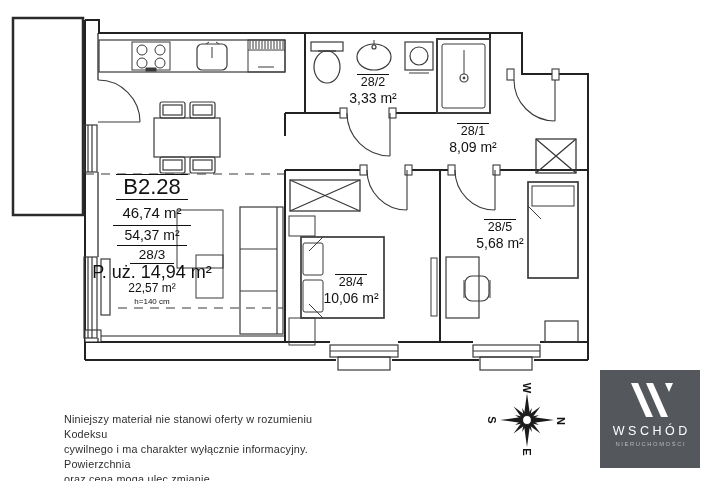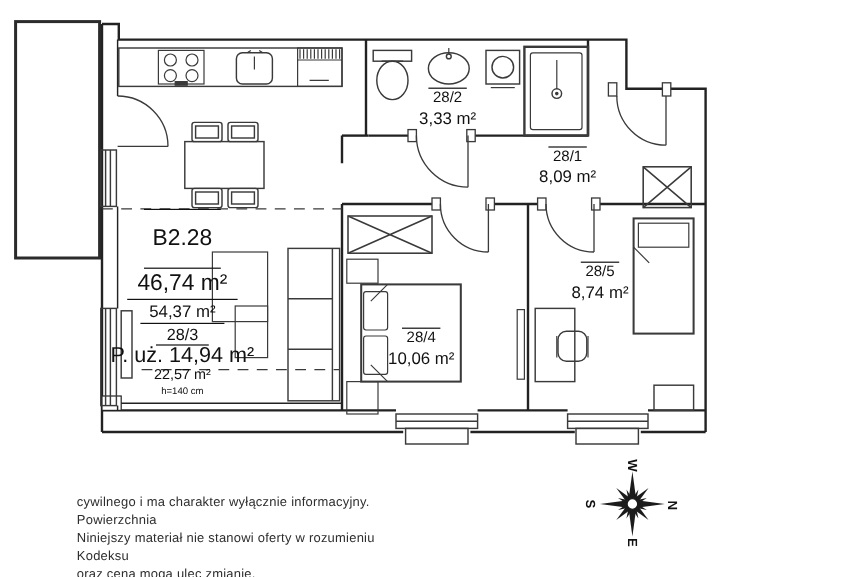--- a/index.html
+++ b/index.html
@@ -3,22 +3,22 @@
 <meta charset="utf-8">
 <style>
   html,body{margin:0;padding:0;background:#ffffff;}
   #stage{
     position:relative;width:710px;height:481px;background:#fff;overflow:hidden;
     font-family:"Liberation Sans",sans-serif;color:#111;
   }
   #plan-svg{position:absolute;left:0;top:0;}
   
   .unit-stack{position:absolute;left:92px;top:174px;width:120px;display:flex;flex-direction:column;align-items:center;text-align:center;}
-  .u1{font-size:19px;line-height:24px;border-top:1.5px solid #111;border-bottom:1.5px solid #111;padding:12px 7px;}
-  .u2{font-size:19px;line-height:25px;border-bottom:1.5px solid #111;padding:0 9px;}
+  .u1{font-size:22px;line-height:24px;border-top:1.5px solid #111;border-bottom:1.5px solid #111;padding:0 7px;}
+  .u2{font-size:15px;line-height:25px;border-bottom:1.5px solid #111;padding:0 9px;}
   .u3{font-size:14px;line-height:19px;border-bottom:1.3px solid #111;padding:0 7px;}
   .u4{font-size:13.5px;line-height:17px;border-bottom:1.3px solid #111;padding:0 9px;}
   .u5{font-size:18px;line-height:17px;}
   .u6{font-size:12px;line-height:15px;}
   .u7{font-size:8px;line-height:11px;}
   
   .room-label{position:absolute;text-align:center;}
   .room-id{display:inline-block;font-size:12.5px;line-height:15px;border-top:1.2px solid #111;padding:0 4px;}
   .room-area{font-size:14px;line-height:17px;}
   
@@ -259,23 +259,32 @@
   <div class="room-label" style="left:392px;top:121px;width:74px;margin-left:44px;">
     <div><span class="room-id">28/1</span></div>
     <div class="room-area">8,09 m²</div>
   </div>
   <div class="room-label" style="left:309px;top:272px;width:84px;">
     <div><span class="room-id">28/4</span></div>
     <div class="room-area">10,06 m²</div>
   </div>
   <div class="room-label" style="left:461px;top:217px;width:78px;">
     <div><span class="room-id">28/5</span></div>
-    <div class="room-area">8,74 m²</div>
+    <div class="room-area">5,68 m²</div>
   </div>
 
   <div class="disclaimer">
+    <div>Niniejszy materiał nie stanowi oferty w rozumieniu Kodeksu</div>
     <div>cywilnego i ma charakter wyłącznie informacyjny. Powierzchnia</div>
-    <div>Niniejszy materiał nie stanowi oferty w rozumieniu Kodeksu</div>
     <div>oraz cena mogą ulec zmianie.</div>
   </div>
 
+  <div class="logo">
+    <svg class="logo-mark" width="46" height="34" viewBox="0 0 46 34">
+      <polygon points="4,0 11,0 26,34 19,34" fill="#ffffff"></polygon>
+      <polygon points="19,0 26,0 41,34 34,34" fill="#ffffff"></polygon>
+      <polygon points="38,0 46,0 42,9" fill="#ffffff"></polygon>
+    </svg>
+    <div class="logo-name">WSCHÓD</div>
+    <div class="logo-sub">NIERUCHOMOŚCI</div>
+  </div>
 
 </div>
 
 </body></html>

